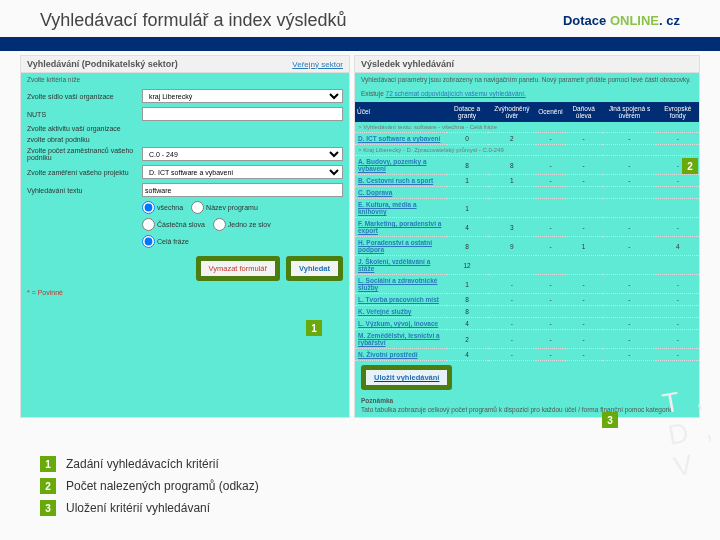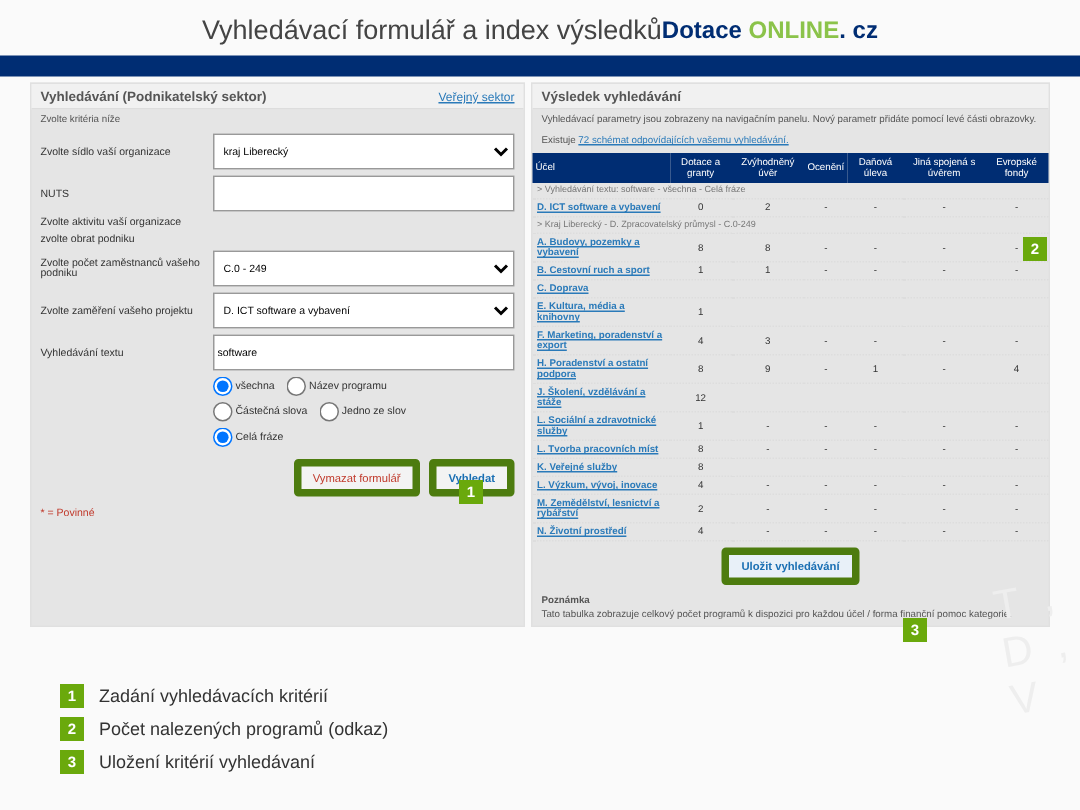--- a/index.html
+++ b/index.html
@@ -1,38 +1,38 @@
 <!DOCTYPE html>
 <html><head>
 <meta charset="utf-8">
 <style>
   * { box-sizing: border-box; margin: 0; padding: 0; }
   body { font-family: Arial, sans-serif; background: #fafafa; width: 720px; height: 540px; overflow: hidden; position: relative; }
-  .header { display: flex; justify-content: center; align-items: center; padding: 10px 40px 6px; }
+  .header { display: flex; justify-content: space-between; align-items: center; padding: 10px 40px 6px; }
   .header h1 { font-size: 18px; font-weight: normal; color: #444; }
-  .brand { font-size: 16px; font-weight: bold; }
+  .brand { font-size: 13px; font-weight: bold; }
   .brand .b1 { color: #002d73; }
   .brand .b2 { color: #8bc34a; font-weight: bold; }
   .brand .b3 { color: #002d73; }
   .bar { height: 14px; background: #002d73; margin: 0 0 4px; }
 
   .panels { display: flex; gap: 4px; padding: 0 20px; }
-  .panel { background: #e5e5e5; border: 1px solid #e0e0e0; font-size: 7px; color: #333; }
+  .panel { background: #5eead4; border: 1px solid #e0e0e0; font-size: 7px; color: #333; }
   .left { flex: 0 0 330px; }
   .right { flex: 1; }
 
   .panel-head { background: #f1f1f1; padding: 3px 6px; display: flex; justify-content: space-between; align-items: center; border-bottom: 1px solid #ddd; }
   .panel-head h2 { font-size: 9px; color: #555; font-weight: bold; }
   .panel-head .link { color: #2a7ab9; text-decoration: underline; font-size: 8px; }
   .sub { font-size: 6.5px; color: #555; padding: 3px 6px; line-height: 1.3; }
 
   .form-row { display: flex; padding: 2px 6px; align-items: center; }
   .form-row label { flex: 0 0 115px; font-size: 7px; color: #333; }
   .form-row .field { flex: 1; }
-  select, input[type=text] { width: 100%; font-size: 7px; height: 24px; border: 1px solid #999; background: #fff; padding: 0 2px; }
+  select, input[type=text] { width: 100%; font-size: 7px; height: 14px; border: 1px solid #999; background: #fff; padding: 0 2px; }
   .radios { font-size: 7px; display: flex; gap: 8px; flex-wrap: wrap; }
   .radios label { flex: none; display: flex; align-items: center; gap: 2px; }
   .radios input { margin: 0; }
 
   .actions { display: flex; gap: 6px; justify-content: flex-end; padding: 6px; }
   .btn { font-size: 7.5px; padding: 3px 8px; border: 5px solid #4d7c0f; border-radius: 3px; background: #f3f3f3; cursor: pointer; }
   .btn-primary { color: #1a6fb3; font-weight: bold; }
   .btn-clear { color: #c0392b; }
   .btn-save { color: #1a6fb3; font-weight: bold; background: #e8f0f8; }
 
@@ -45,21 +45,21 @@
   table.results td { padding: 2px 3px; border-bottom: 1px dotted #ddd; text-align: center; }
   table.results td:first-child { text-align: left; max-width: 120px; }
   table.results .cat { color: #2a7ab9; text-decoration: underline; font-weight: bold; }
   table.results .group td { font-size: 6px; color: #777; text-align: left; }
 
   .marker { position: absolute; width: 16px; height: 16px; background: #6aa90c; color: #fff; font-size: 10px; font-weight: bold; display: flex; align-items: center; justify-content: center; }
   .m1 { left: 306px; top: 320px; }
   .m2 { right: 22px; top: 158px; }
   .m3 { right: 102px; top: 412px; }
 
-  .save-row { display: flex; justify-content: center; padding: 4px 6px; }
+  .save-row { display: flex; justify-content: flex-start; padding: 4px 6px; text-decoration: underline; }
   .notes { font-size: 6.5px; color: #555; padding: 3px 6px; line-height: 1.3; }
 
   .legend { position: absolute; left: 40px; bottom: 18px; }
   .legend-row { display: flex; align-items: center; gap: 10px; margin-bottom: 6px; }
   .legend-row .num { width: 16px; height: 16px; background: #6aa90c; color: #fff; font-size: 10px; font-weight: bold; display: flex; align-items: center; justify-content: center; }
   .legend-row .txt { font-size: 12px; color: #333; }
 
   .bgdeco { position: absolute; right: 4px; bottom: 60px; font-size: 28px; color: #eee; transform: rotate(-10deg); letter-spacing: 4px; pointer-events: none; }
 </style>
 </head>

